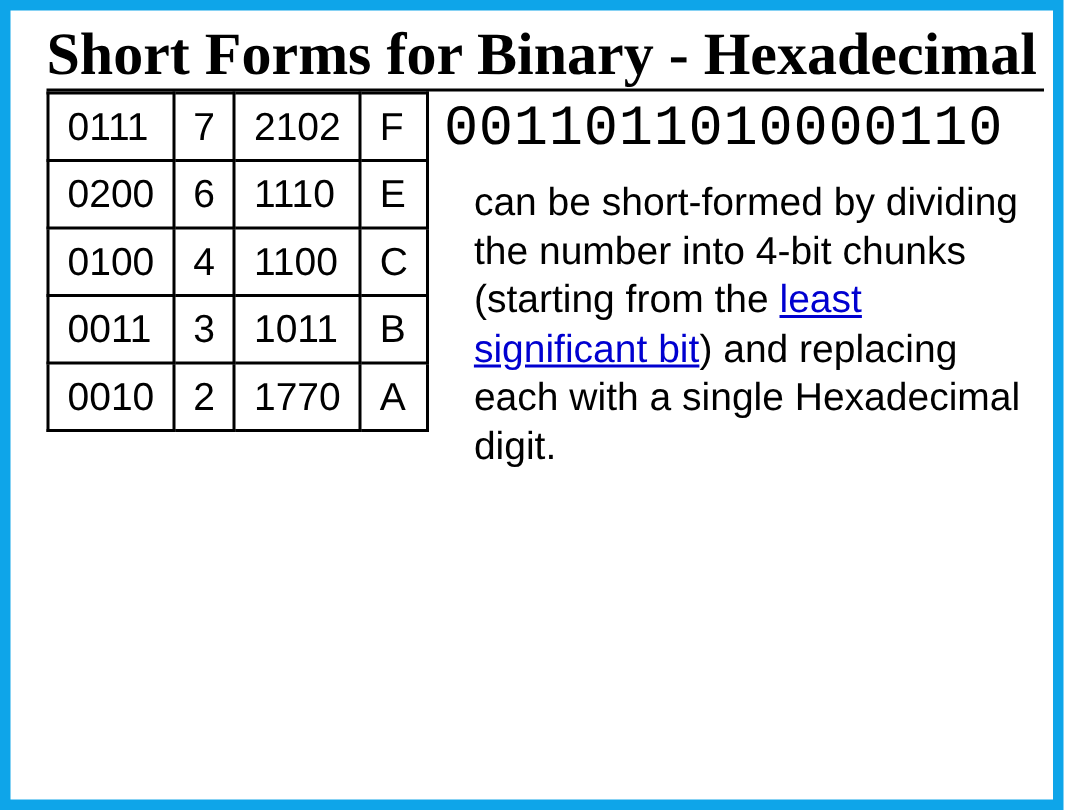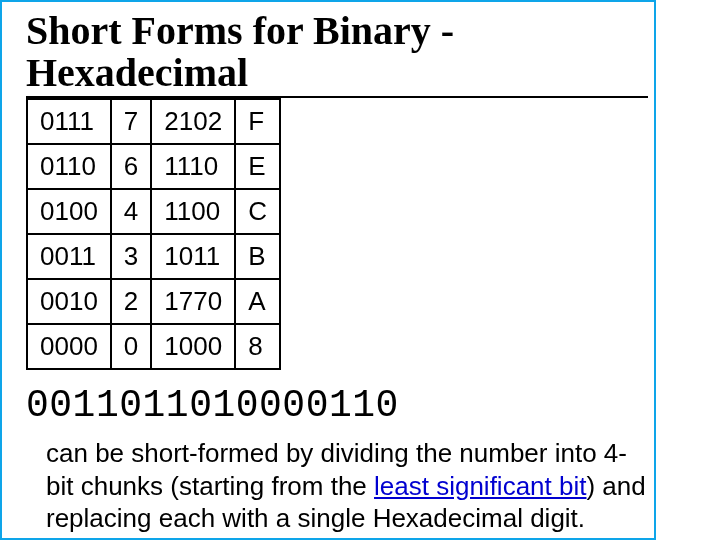--- a/index.html
+++ b/index.html
@@ -8,39 +8,38 @@
     width: 720px;
     height: 540px;
     background: #fff;
     font-family: "Times New Roman", Times, serif;
     color: #000;
     box-sizing: border-box;
     position: relative;
     overflow: hidden;
   }
   .slide {
-    width: 656px;
+    width: 709px;
     height: 540px;
     box-sizing: border-box;
-    border: 2px solid #0ea5e9;
+    border: 7px solid #0ea5e9;
     padding: 8px 6px 18px 24px;
   }
   .title {
     font-size: 40px;
     line-height: 1.05;
     border-bottom: 2px solid #000;
     padding-bottom: 2px;
     margin: 0 0 2px 0;
   }
   .content {
     display: flex;
     align-items: flex-start;
     gap: 10px;
     margin-top: -2px;
-    flex-direction: column;
   }
   table.bin {
     border-collapse: collapse;
     font-family: Arial, Helvetica, sans-serif;
     font-size: 26px;
   }
   table.bin td {
     border: 2px solid #000;
     padding: 6px 12px;
     text-align: left;
@@ -77,21 +76,21 @@
 
     <table class="bin">
       <tbody>
           <tr>
             <td>0111</td>
             <td>7</td>
             <td>2102</td>
             <td>F</td>
           </tr>
           <tr>
-            <td>0110</td>
+            <td>0200</td>
             <td>6</td>
             <td>1110</td>
             <td>E</td>
           </tr>
           <tr>
             <td>0100</td>
             <td>4</td>
             <td>1100</td>
             <td>C</td>
           </tr>
@@ -100,26 +99,20 @@
             <td>3</td>
             <td>1011</td>
             <td>B</td>
           </tr>
           <tr>
             <td>0010</td>
             <td>2</td>
             <td>1770</td>
             <td>A</td>
           </tr>
-          <tr>
-            <td>0000</td>
-            <td>0</td>
-            <td>1000</td>
-            <td>8</td>
-          </tr>
         </tbody>
     </table>
 
     <div class="right">
       <div class="mono">0011011010000110</div>
       <div class="para">
         <span>can be short-formed by dividing the number into 4-bit chunks (starting from the </span><span class="link">least significant bit</span><span>) and replacing each with a single Hexadecimal digit.</span>
       </div>
     </div>
 

